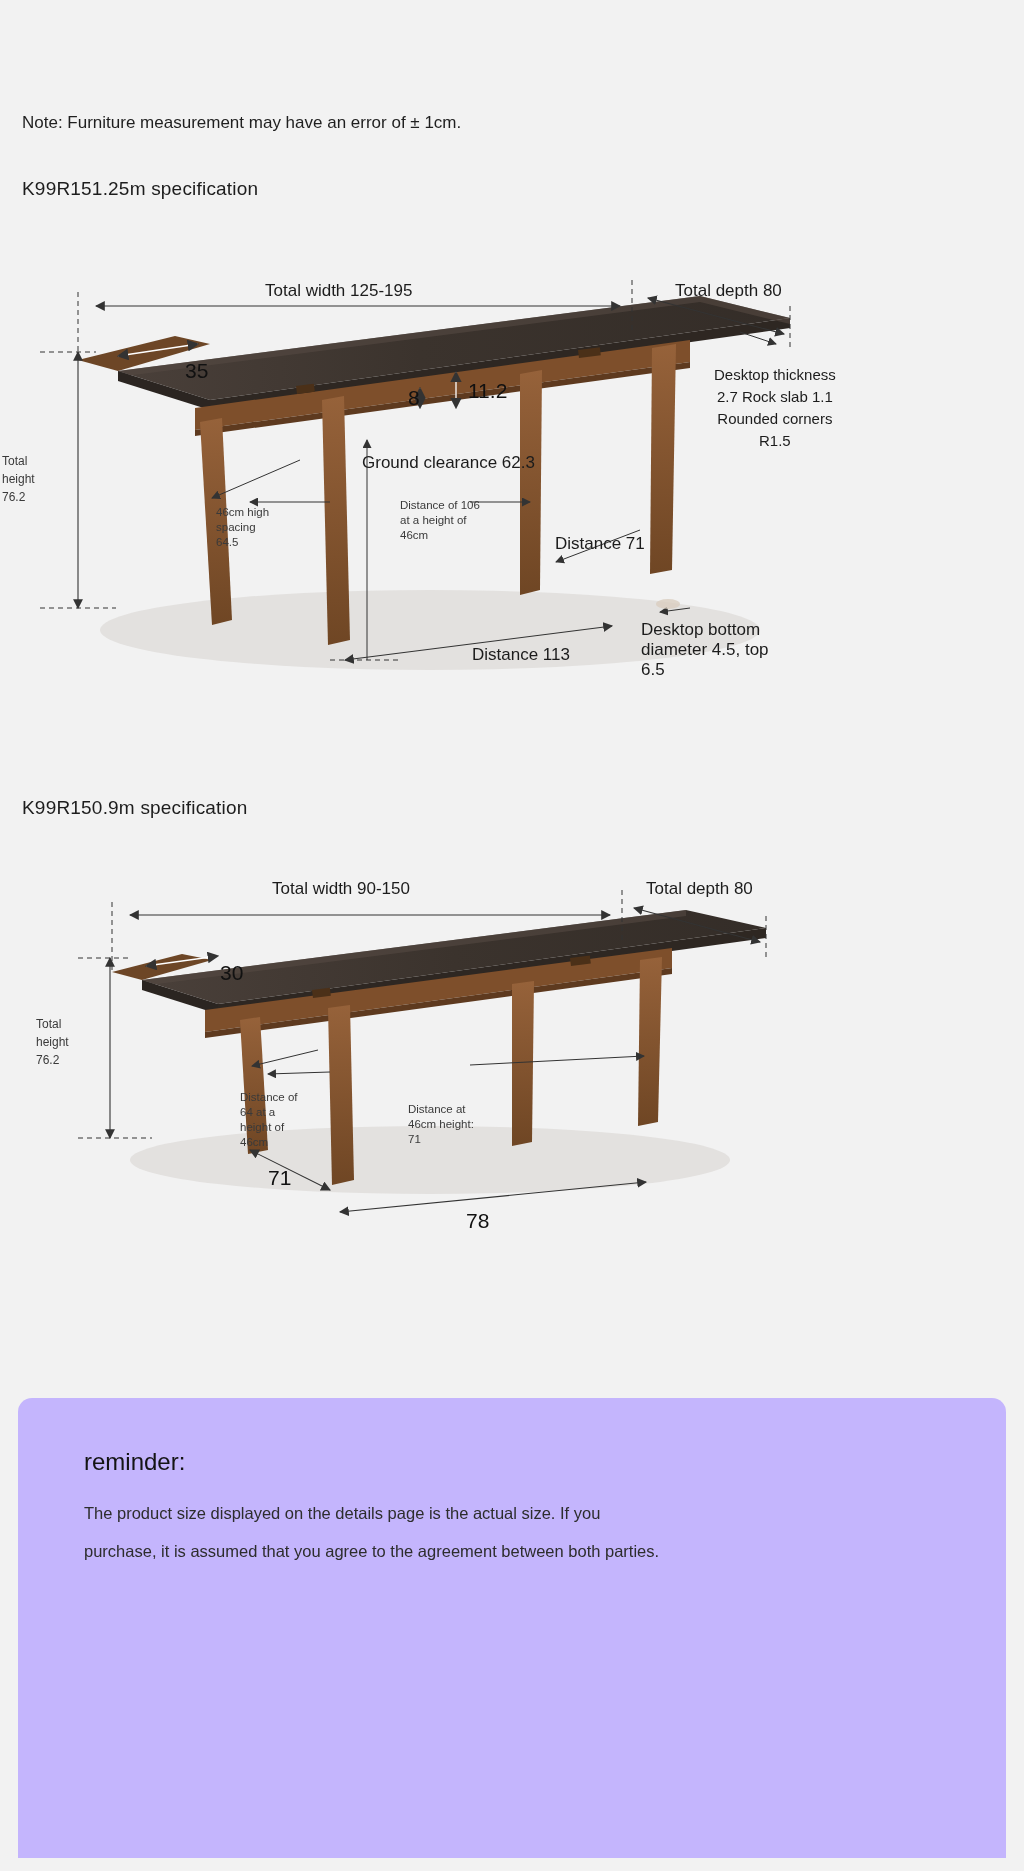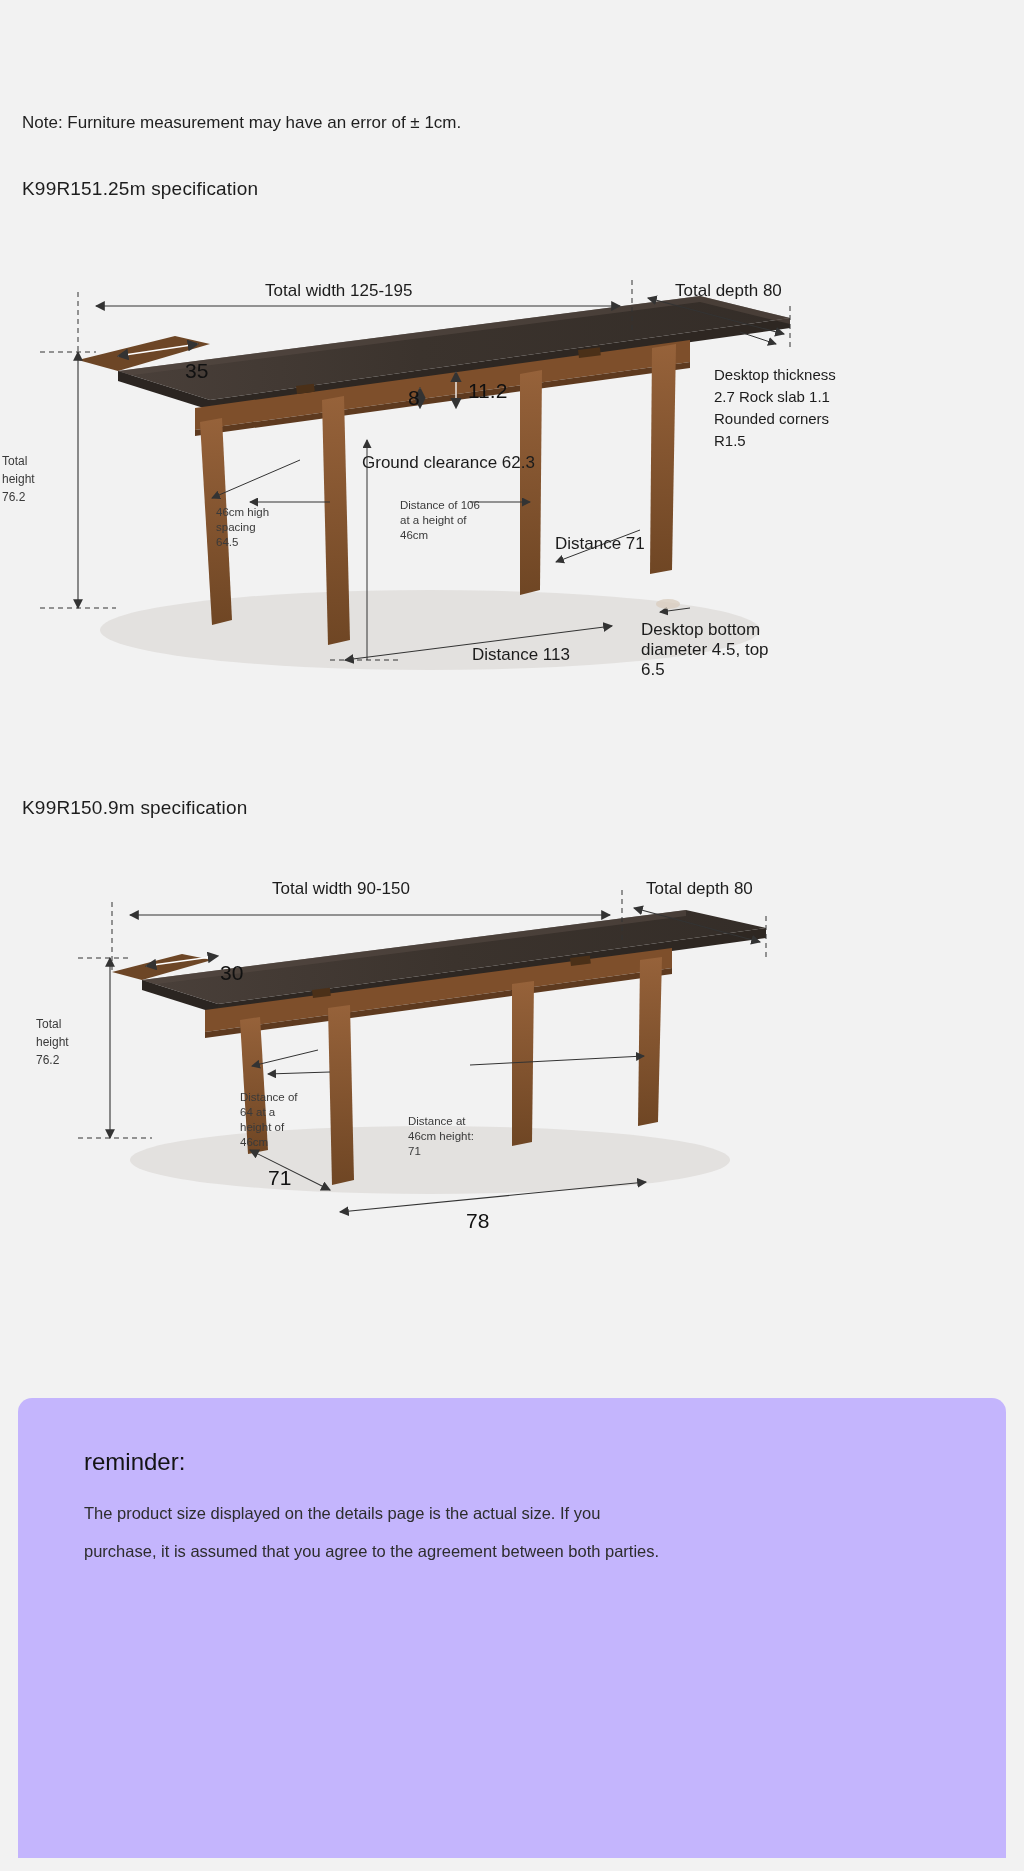--- a/index.html
+++ b/index.html
@@ -57,20 +57,21 @@
     font-size: 11.5px;
     color: #3a3a3a;
   }
   .lbl.big {
     font-size: 21px;
     font-weight: normal;
     color: #111;
   }
   .lbl.med {
     font-size: 15px;
+    text-align: center;
   }
   .lbl.tiny {
     font-size: 12px;
     color: #3a3a3a;
   }
 
   
   .reminder-card {
     position: absolute;
     left: 18px;
@@ -279,21 +280,21 @@
   <div class="lbl" style="left:272px; top:18px;">Total width 90-150</div>
   <div class="lbl" style="left:646px; top:18px;">Total depth 80</div>
   <div class="lbl big" style="left:220px; top:100px;">30</div>
   <div class="lbl tiny" style="left:36px; top:155px; line-height:18px;">Total
 height
 76.2</div>
   <div class="lbl small" style="left:240px; top:230px; line-height:15px;">Distance of
 64 at a
 height of
 46cm</div>
-  <div class="lbl small" style="left:408px; top:254px; line-height:15px;">Distance at
+  <div class="lbl small" style="left:408px; top:242px; line-height:15px;">Distance at
 46cm height:
 71</div>
   <div class="lbl big" style="left:268px; top:305px;">71</div>
   <div class="lbl big" style="left:466px; top:348px;">78</div>
 </div>
 
 <div class="reminder-card">
   <div class="reminder-title">reminder:</div>
   <div class="reminder-body">
     <div>The product size displayed on the details page is the actual size. If you</div>

